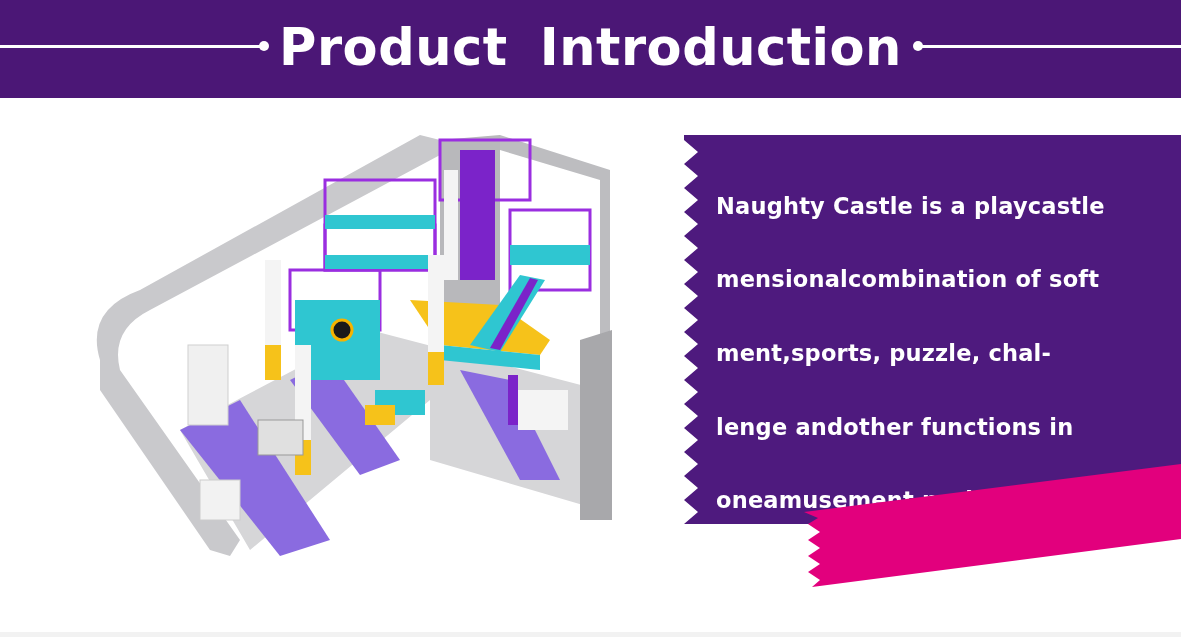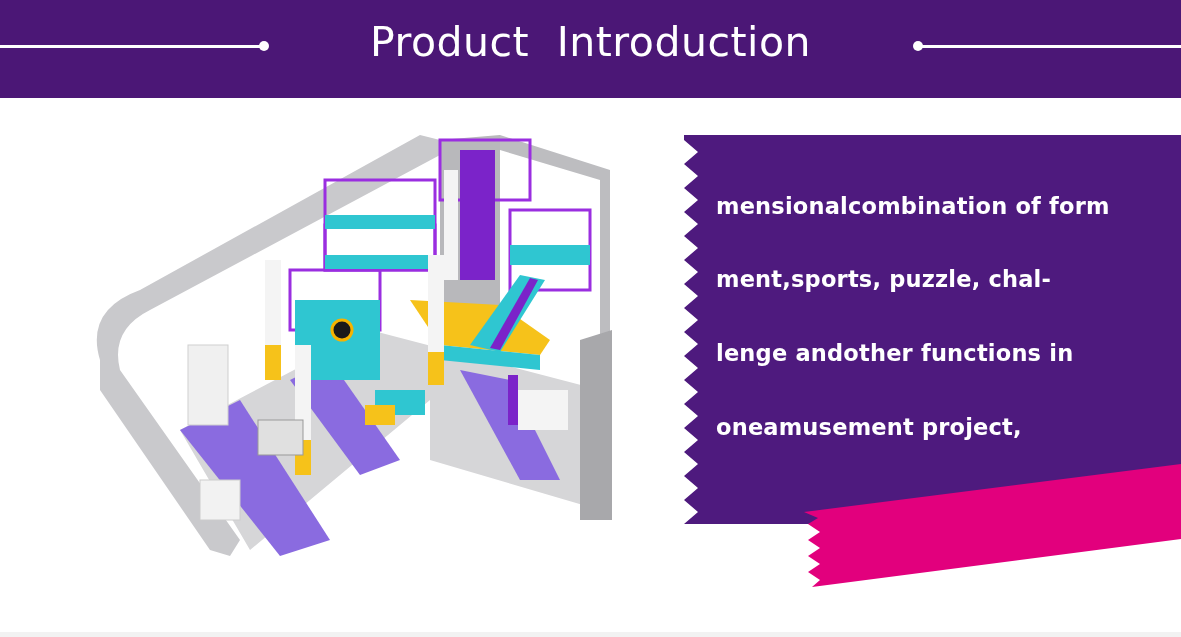--- a/index.html
+++ b/index.html
@@ -11,21 +11,21 @@
     background: #4b1776;
   }
   .header .line { position: absolute; top: 45px; height: 3px; background: #ffffff; }
   .header .line.left { left: 0; width: 262px; }
   .header .line.right { left: 918px; width: 263px; }
   .header .dot { position: absolute; top: 41px; width: 10px; height: 10px; border-radius: 50%; background: #fff; }
   .header .dot.left { left: 259px; }
   .header .dot.right { left: 913px; }
   .header .title {
     position: absolute; left: 0; width: 1181px; top: 18px; text-align: center;
-    color: #fff; font-weight: normal; font-size: 41px; letter-spacing: 0.5px; word-spacing: 14px;
+    color: #fff; font-weight: bold; font-size: 51px; letter-spacing: 0.5px; word-spacing: 14px;
   }
 
   .illustration { position: absolute; left: 80px; top: 130px; width: 532px; height: 426px; }
 
   .card { position: absolute; left: 684px; top: 135px; width: 497px; height: 389px; }
   .card svg { position: absolute; left: 0; top: 0; }
   .card .text {
     position: absolute; left: 32px; top: 16px; width: 450px;
     color: #fff; font-weight: bold; font-size: 22.5px; line-height: 36.8px;
     white-space: pre-line; letter-spacing: 0.2px;
@@ -103,21 +103,22 @@
 
     <rect x="120" y="350" width="40" height="40" fill="#f2f2f2" stroke="#ccc"></rect>
   </svg>
 </div>
 
 <div class="card">
   <svg width="497" height="389" viewBox="0 0 497 389">
     <path d="M0 0 L497 0 L497 389 L0 389 L14 377 L0 365 L14 353 L0 341 L14 329 L0 317 L14 305 L0 293 L14 281 L0 269 L14 257 L0 245 L14 233 L0 221 L14 209 L0 197 L14 185 L0 173 L14 161 L0 149 L14 137 L0 125 L14 113 L0 101 L14 89 L0 77 L14 65 L0 53 L14 41 L0 29 L14 17 L0 5 Z" fill="#4e1a7e"></path>
   </svg>
   <div class="text">
-    <div>mensionalcombination of form</div>
+    <div>Naughty Castle is a playcastle</div>
+    <div>mensionalcombination of soft</div>
     <div>ment,sports, puzzle, chal-</div>
     <div>lenge andother functions in</div>
     <div>oneamusement project,</div>
     
     
   </div>
 </div>
 
 <svg class="pink" viewBox="0 0 1181 637">
   <path d="M804 512 L1181 464 L1181 539 L812 587 L820 580 L808 572 L820 564 L808 556 L820 548 L808 540 L820 532 L808 524 L818 518 Z" fill="#e2007d"></path>

